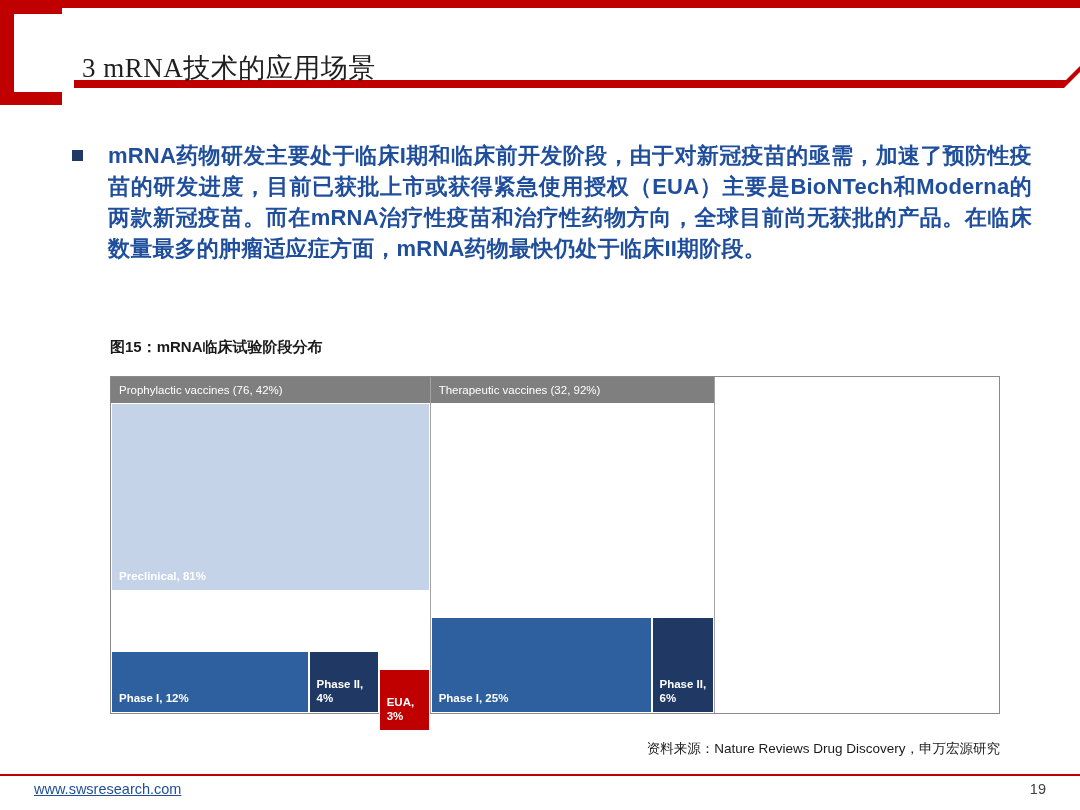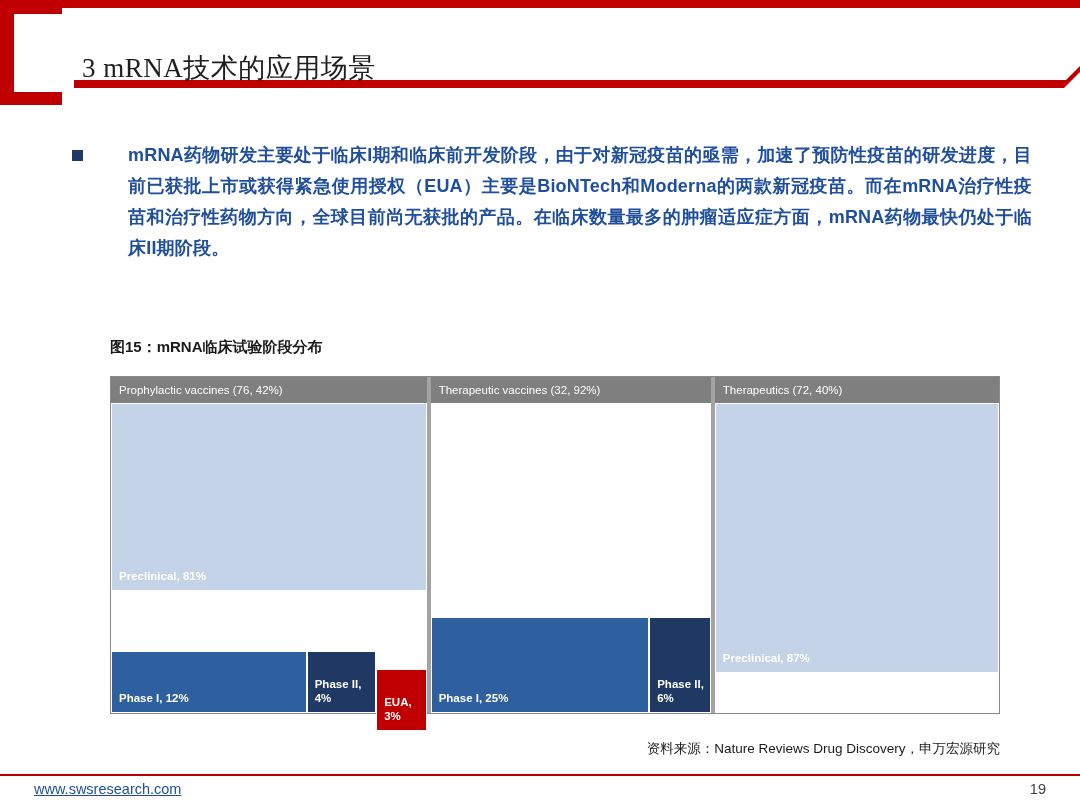--- a/index.html
+++ b/index.html
@@ -117,22 +117,22 @@
     left: 72px; top: 140px;
     width: 960px;
   }
   .bullet-square {
     position: absolute;
     left: 0; top: 10px;
     width: 11px; height: 11px;
     background: #1f3864;
   }
   .bullet-text {
-    margin-left: 56px;
-    font-size: 18px;
+    margin-left: 36px;
+    font-size: 22px;
     font-weight: bold;
     color: #1f4e9c;
     line-height: 31px;
     text-align: justify;
     letter-spacing: 0.2px;
   }
 
   .fig-title {
     position: absolute;
     left: 110px; top: 338px;
@@ -149,21 +149,21 @@
     height: 338px;
     background: #ffffff;
     border: 1px solid #8a8a8a;
     box-sizing: border-box;
     display: flex;
   }
   .col {
     position: relative;
     height: 100%;
     box-sizing: border-box;
-    border-right: 4px solid #a3a3a3;
+    border-right: 1px solid #a3a3a3;
   }
   .col:last-child { border-right: none; }
   .col-header {
     position: absolute;
     left: 0; top: 0;
     right: 0;
     height: 26px;
     background: #7f7f7f;
     color: #ffffff;
     font-size: 11.5px;
@@ -262,24 +262,20 @@
     <div class="col" style="width: 32%;">
       <div class="col-header">Therapeutic vaccines (32, 92%)</div>
       <div class="seg seg-p1" style="left: 0%; width: 78%; top: 239.9px; height: 96.1px;">
         <span class="lbl">Phase I, 25%</span>
       </div>
       <div class="seg seg-p2 wrap" style="left: 78%; width: 22%; top: 239.9px; height: 96.1px;">
         <span class="lbl">Phase II, 6%</span>
       </div>
     </div>
     <div class="col" style="width: 32%;">
-      <div class="col-header">Therapeutics (72, 40%)</div>
-      <div class="seg seg-pre" style="left: 0%; width: 100%; top: 26px; height: 269.7px;">
-        <span class="lbl">Preclinical, 87%</span>
-      </div>
     </div>
   </div>
 
 <div class="source">资料来源：Nature Reviews Drug Discovery，申万宏源研究</div>
 
 <div class="footer-line"></div>
 <div class="footer-url">www.swsresearch.com</div>
 <div class="footer-page">19</div>
 
 </body></html>

